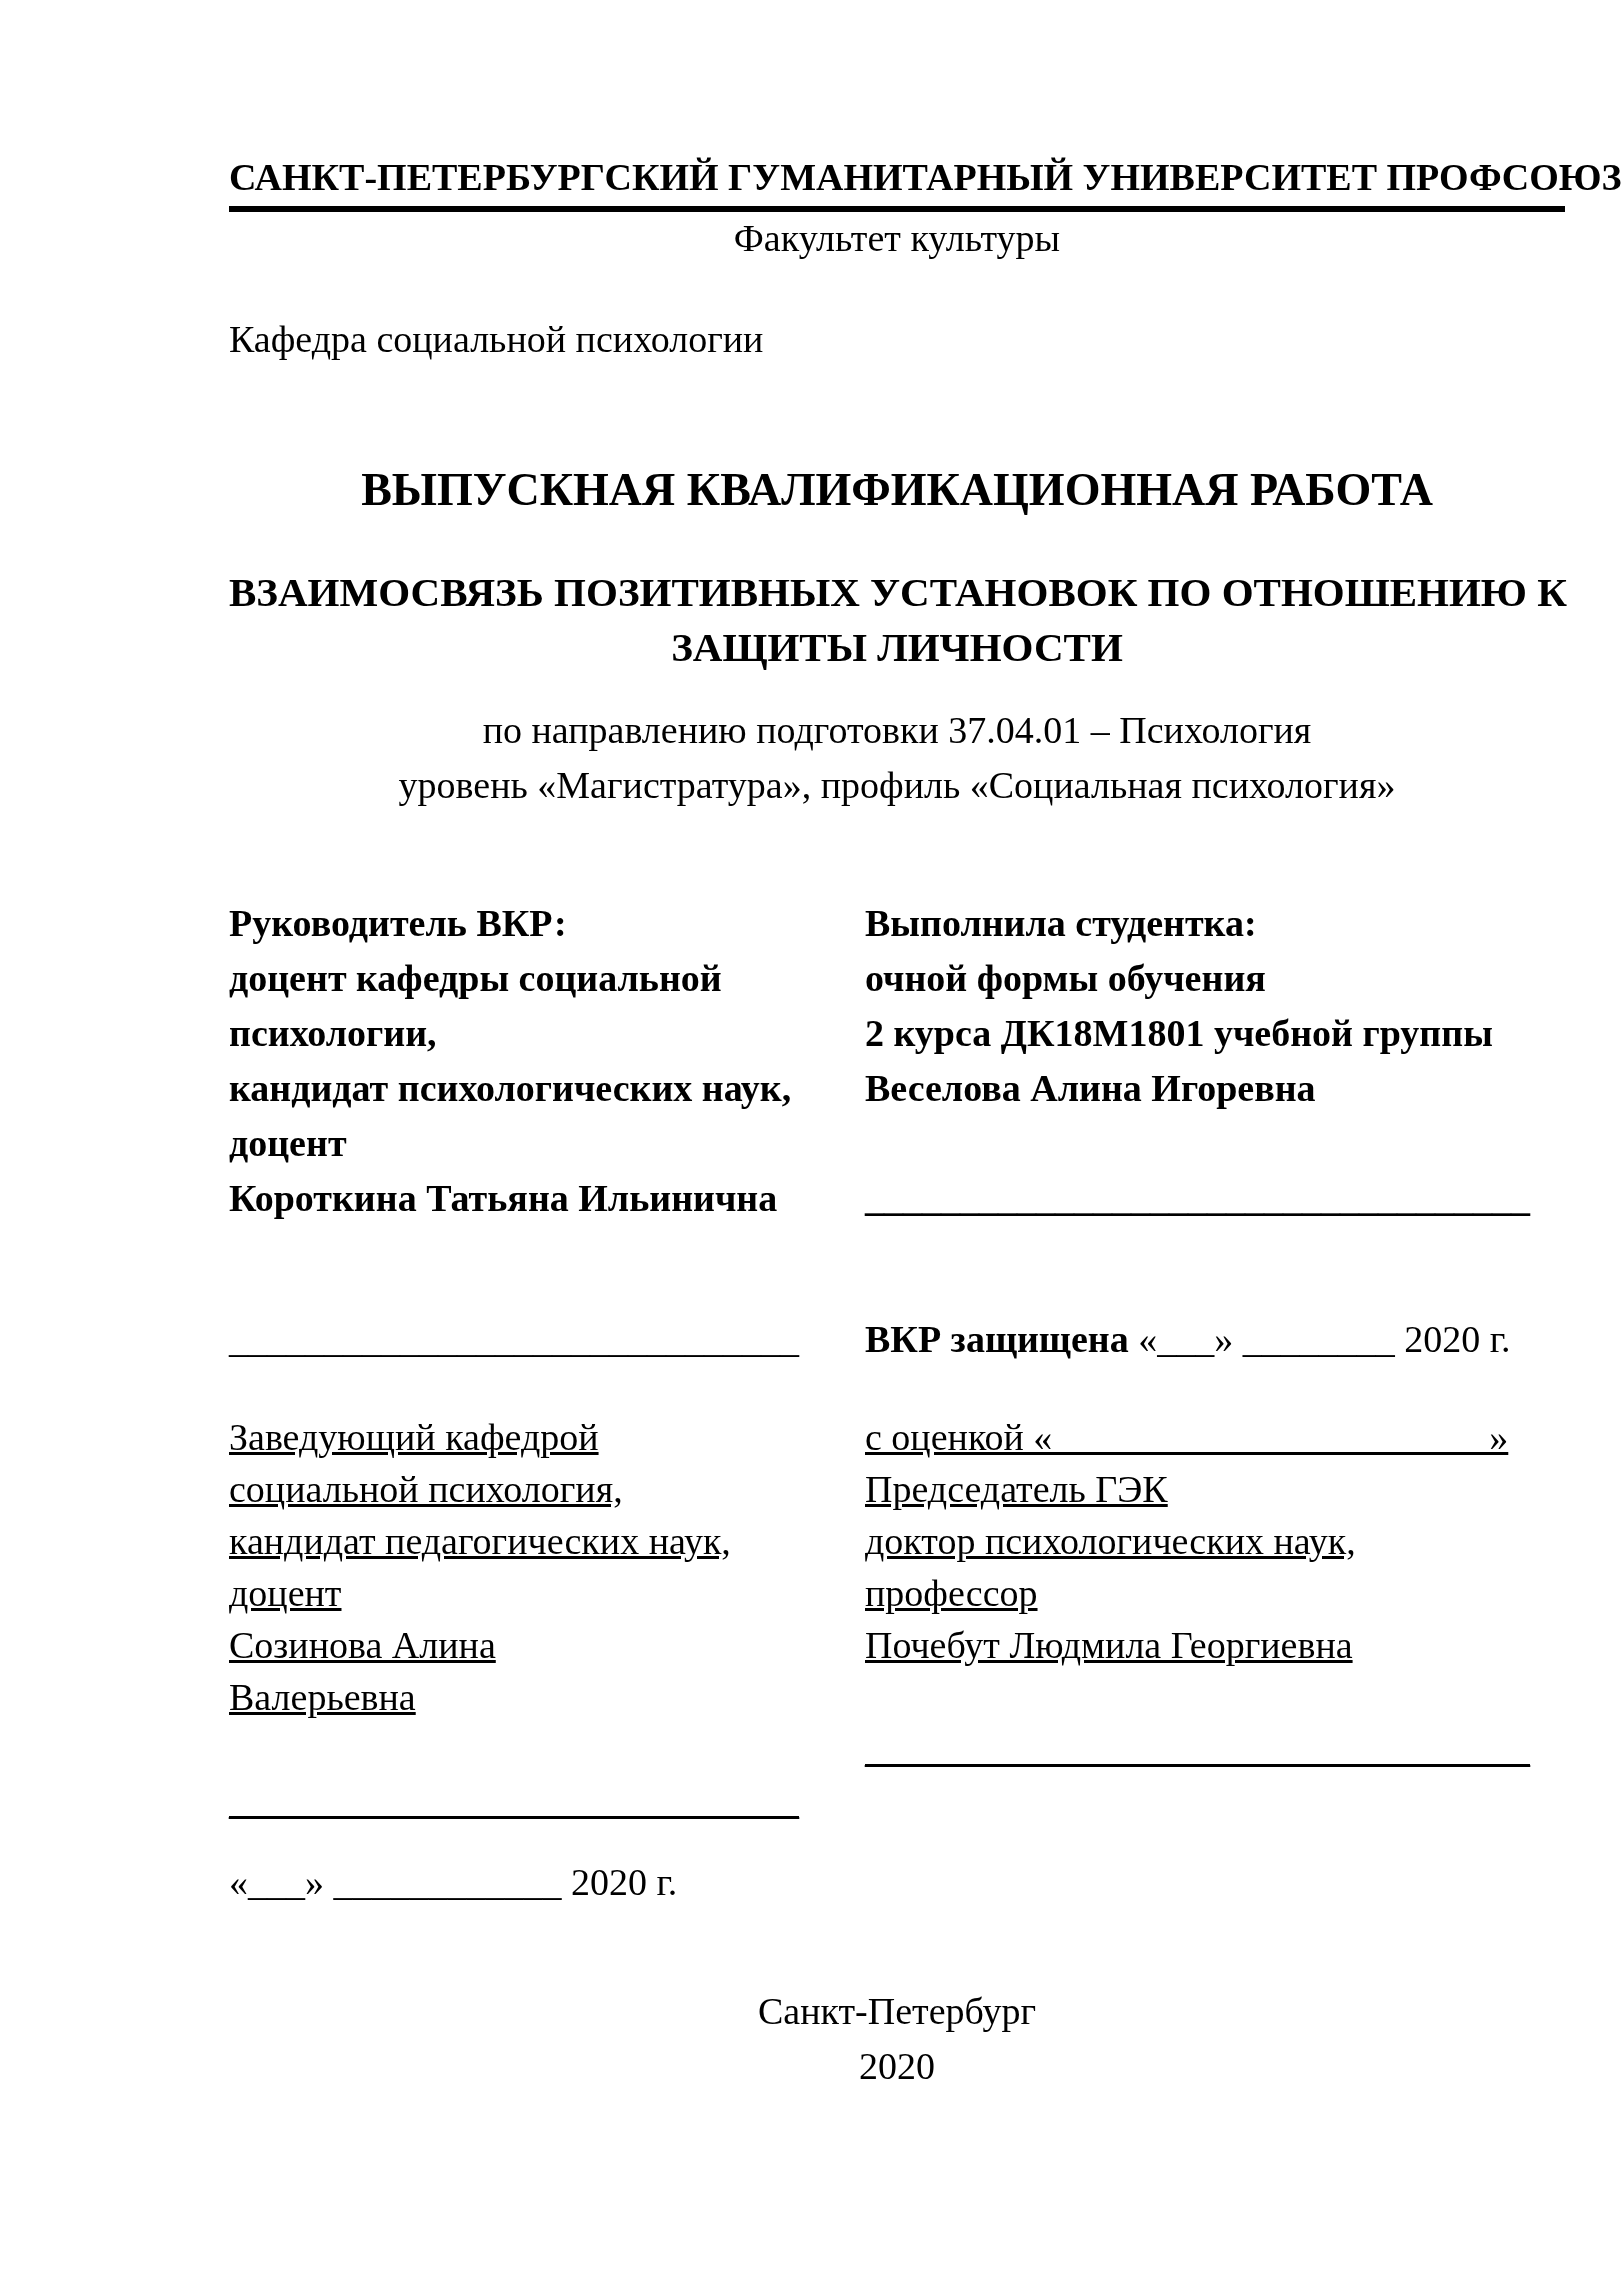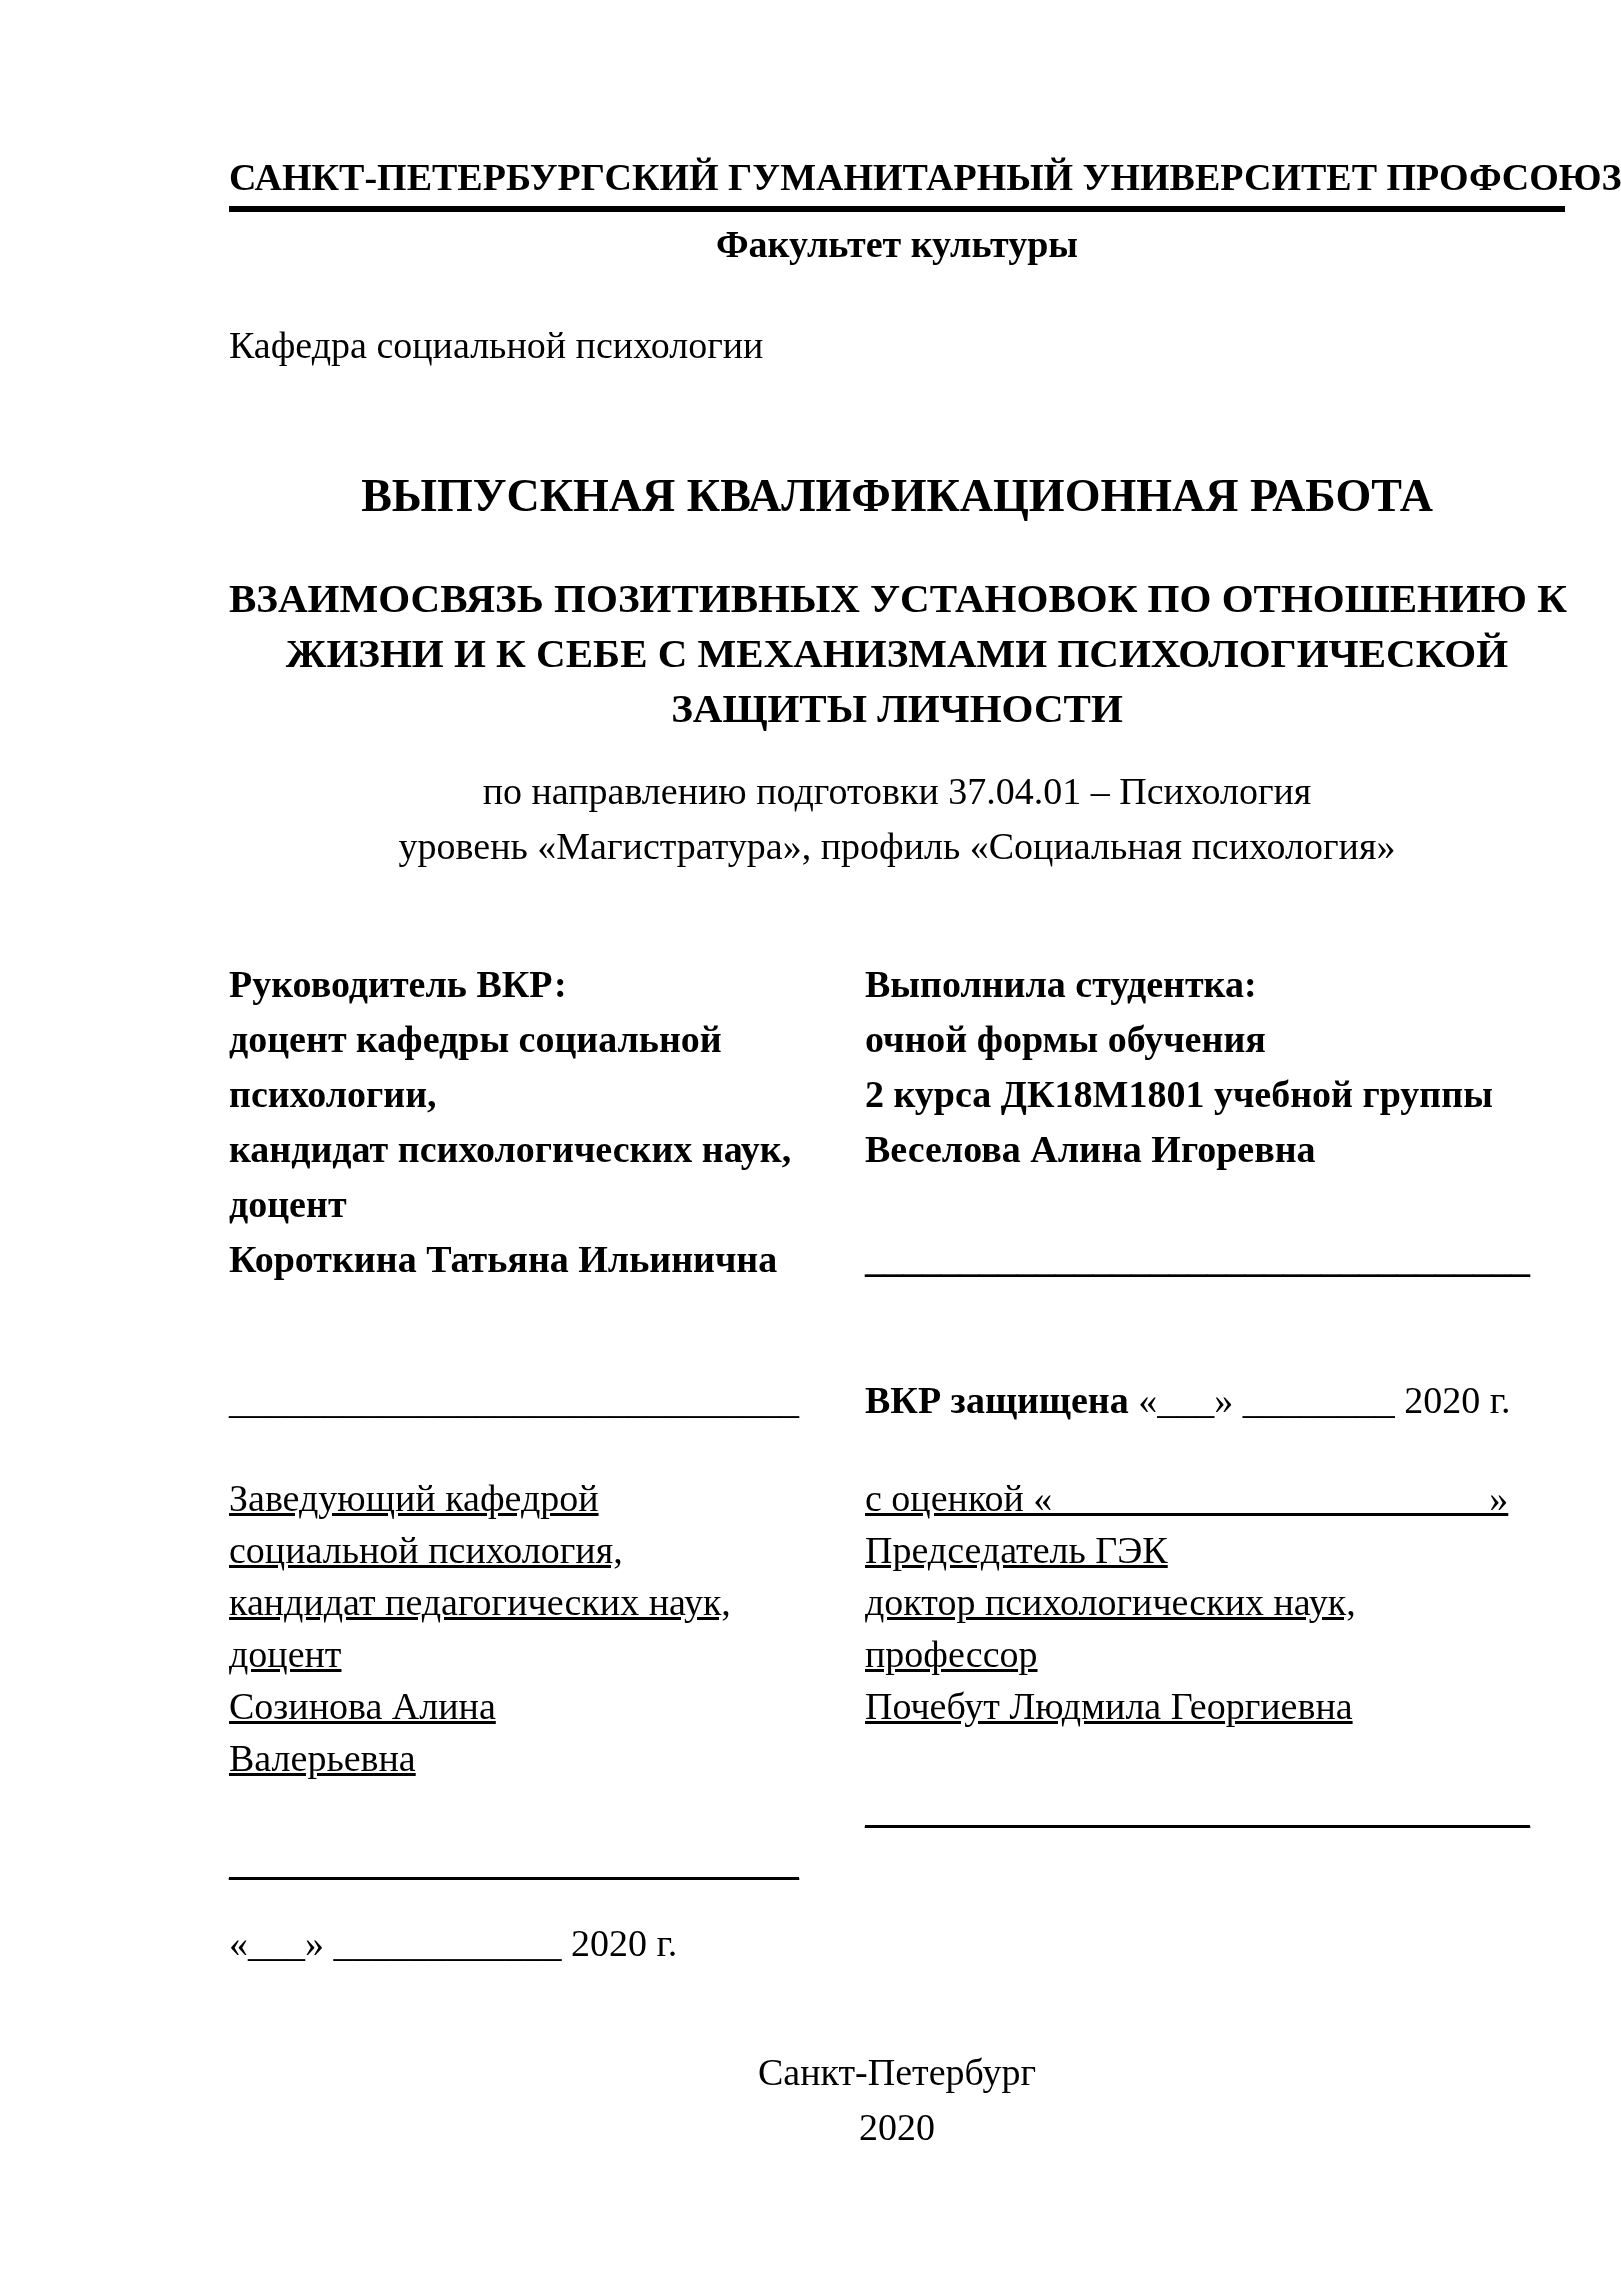--- a/index.html
+++ b/index.html
@@ -23,21 +23,21 @@
     font-weight: bold;
     text-align: center;
     line-height: 41px;
     white-space: nowrap;
   }
   .header-rule {
     height: 6.3px;
     background: #000000;
     margin-top: 7.9px;
   }
-  .faculty    { margin-top: 10px;  line-height: 44px; font-weight: bold; }
+  .faculty    { margin-top: 4px;  line-height: 44px; }
   .department { margin-top: 57px; line-height: 44px; }
 
   .work-type {
     margin-top: 100px;
     font-size: 46px;
     font-weight: bold;
     line-height: 57px;
     white-space: nowrap;
   }
   .work-title {
@@ -75,21 +75,20 @@
   <div class="uni-name">САНКТ-ПЕТЕРБУРГСКИЙ ГУМАНИТАРНЫЙ УНИВЕРСИТЕТ ПРОФСОЮЗОВ</div>
   <div class="header-rule"></div>
 
   <div class="faculty center">Факультет культуры</div>
   <div class="department right">Кафедра социальной психологии</div>
 
   <div class="work-type center">ВЫПУСКНАЯ КВАЛИФИКАЦИОННАЯ РАБОТА</div>
 
   <div class="work-title center">
     <div>ВЗАИМОСВЯЗЬ ПОЗИТИВНЫХ УСТАНОВОК ПО ОТНОШЕНИЮ К</div>
-    <div>ЖИЗНИ И К СЕБЕ С МЕХАНИЗМАМИ ПСИХОЛОГИЧЕСКОЙ</div>
     <div>ЗАЩИТЫ ЛИЧНОСТИ</div>
   </div>
 
   <div class="program center">
     <div>по направлению подготовки 37.04.01 – Психология</div>
     <div>уровень «Магистратура», профиль «Социальная психология»</div>
   </div>
 
   <div class="two-col block-1">
     <div class="cell">

